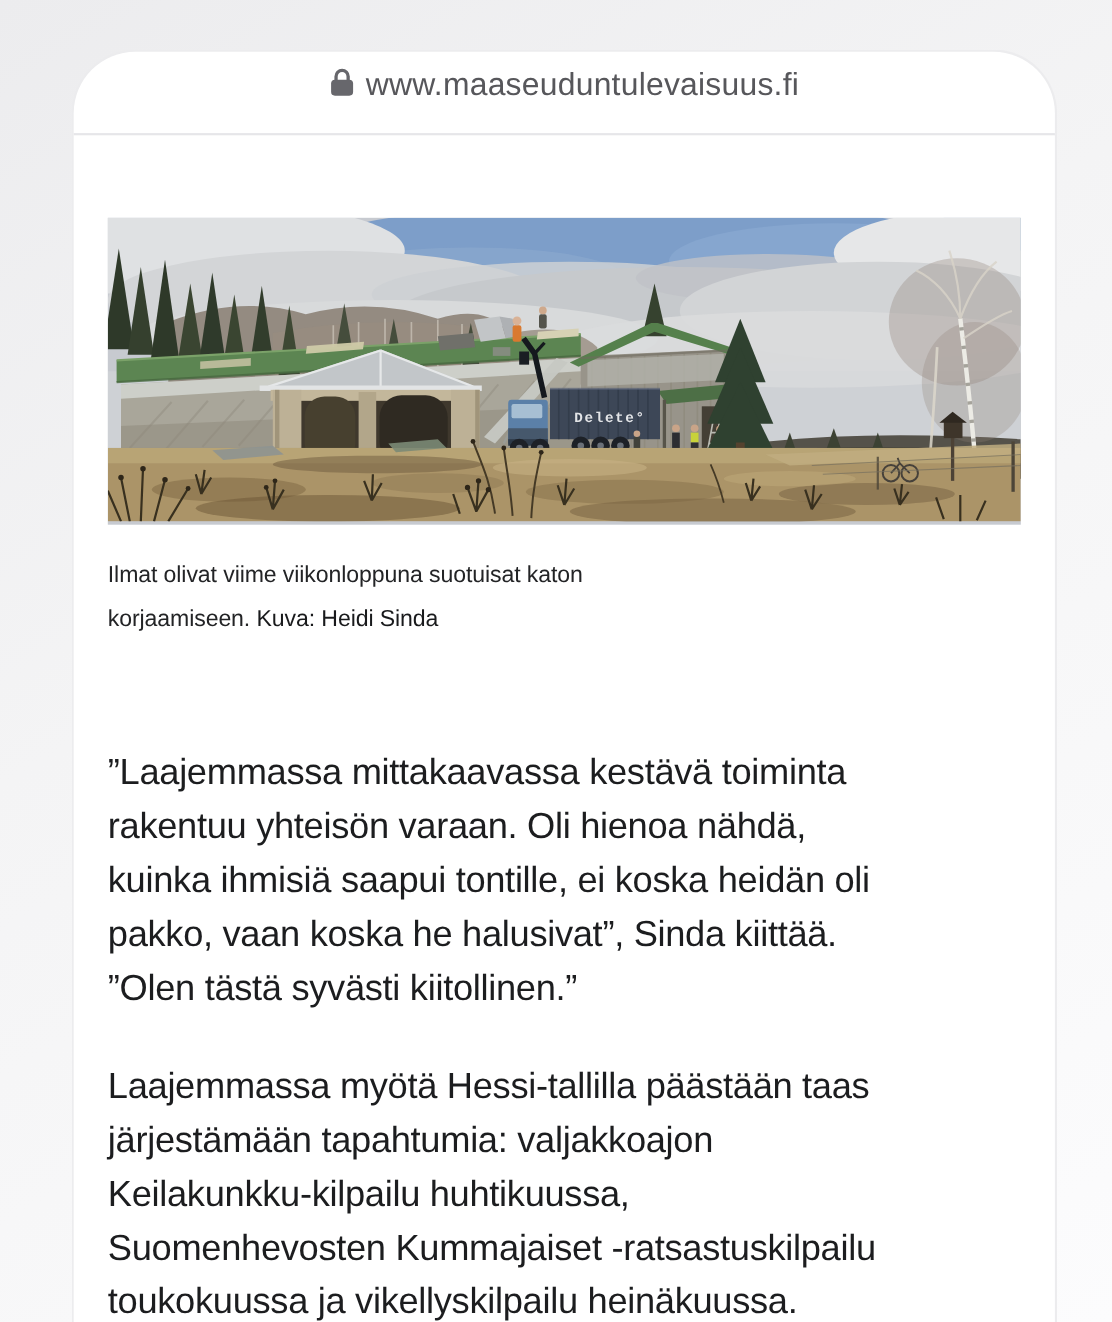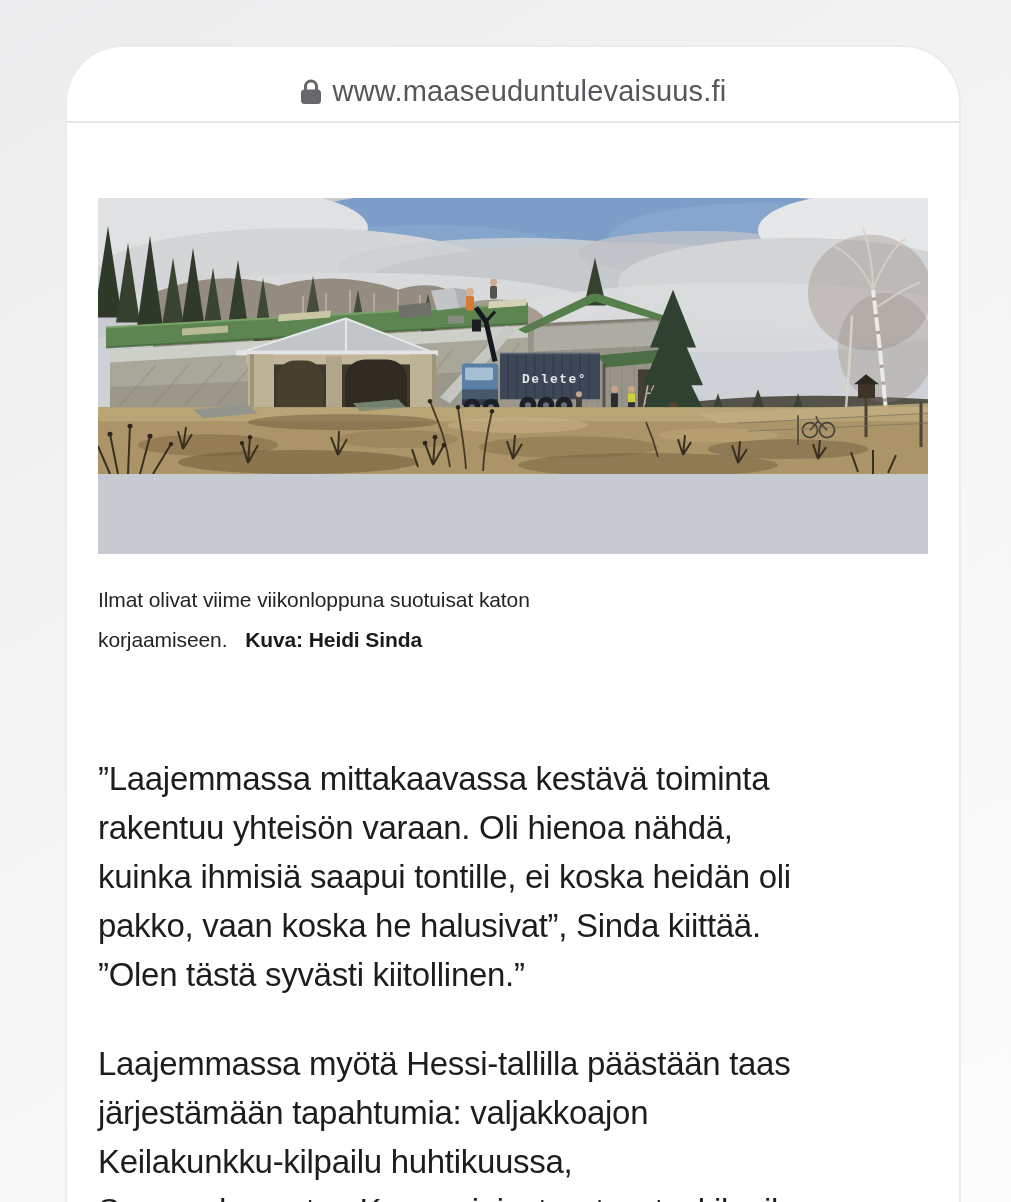--- a/index.html
+++ b/index.html
@@ -10,38 +10,38 @@
     -webkit-font-smoothing:antialiased;
   }
   .browser-card{
     position:absolute;left:65px;top:45px;width:896px;height:1160px;
     box-sizing:border-box;background:#ffffff;
     border:2px solid #ececee;border-bottom:none;
     border-radius:58px 58px 0 0;
   }
   .url-bar{
     box-sizing:border-box;height:76px;padding-top:14px;
-    display:flex;align-items:center;justify-content:center;gap:11px;
+    display:flex;align-items:flex-start;justify-content:center;gap:11px;
     border-bottom:2px solid #e6e6e9;
     color:#57575b;font-size:29px;letter-spacing:0.2px;
     cursor:pointer;
   }
   .lock{display:inline-flex;align-items:center;}
   .content{padding:75px 31px 0 31px;}
   figure.photo{
-    margin:0;width:830px;height:356px;overflow:hidden;
+    margin:0;width:830px;height:279px;overflow:hidden;
     background:#c7cad0;position:relative;
   }
   figure.photo svg{display:block;}
   figcaption{
     margin-top:26px;font-size:21px;line-height:40px;color:#232426;
     letter-spacing:-0.1px;
   }
   figcaption .cap-text{white-space:pre-line;}
-  figcaption strong{font-weight:700;color:#191a1c;margin-left:12px;}
+  figcaption strong{font-weight:400;color:#191a1c;}
   p.body-para{
     margin:0;font-size:33px;line-height:49px;color:#1c1d1f;
     letter-spacing:-0.3px;white-space:pre-line;
   }
   p.body-para.first{margin-top:94px;}
   p.body-para.second{margin-top:40px;}
 </style>
 </head>
 <body>
 

